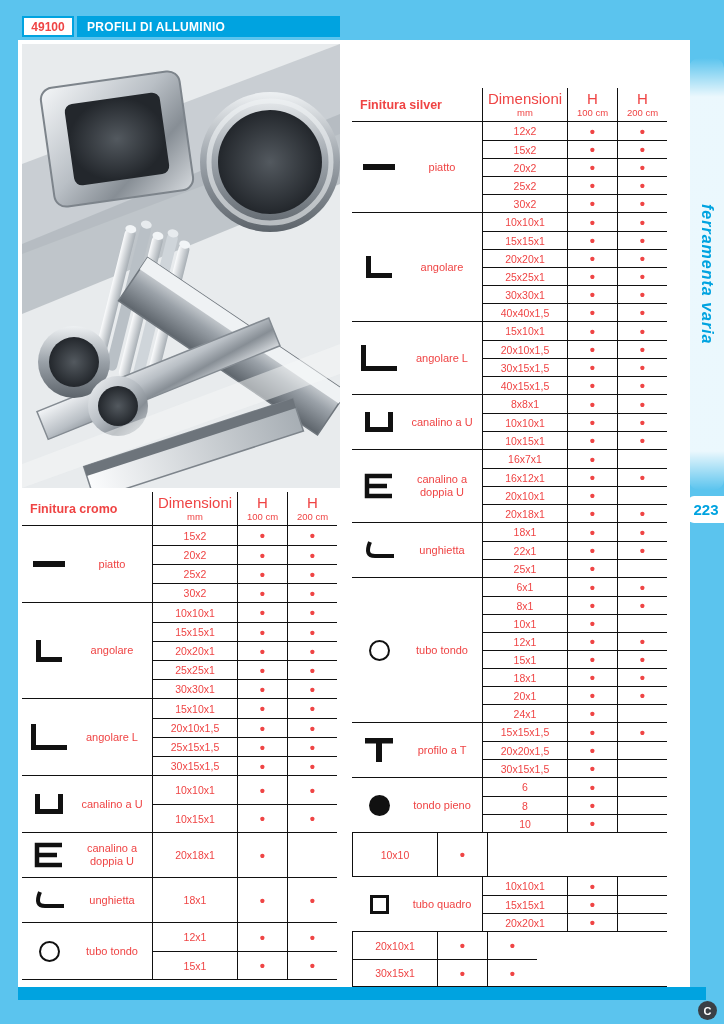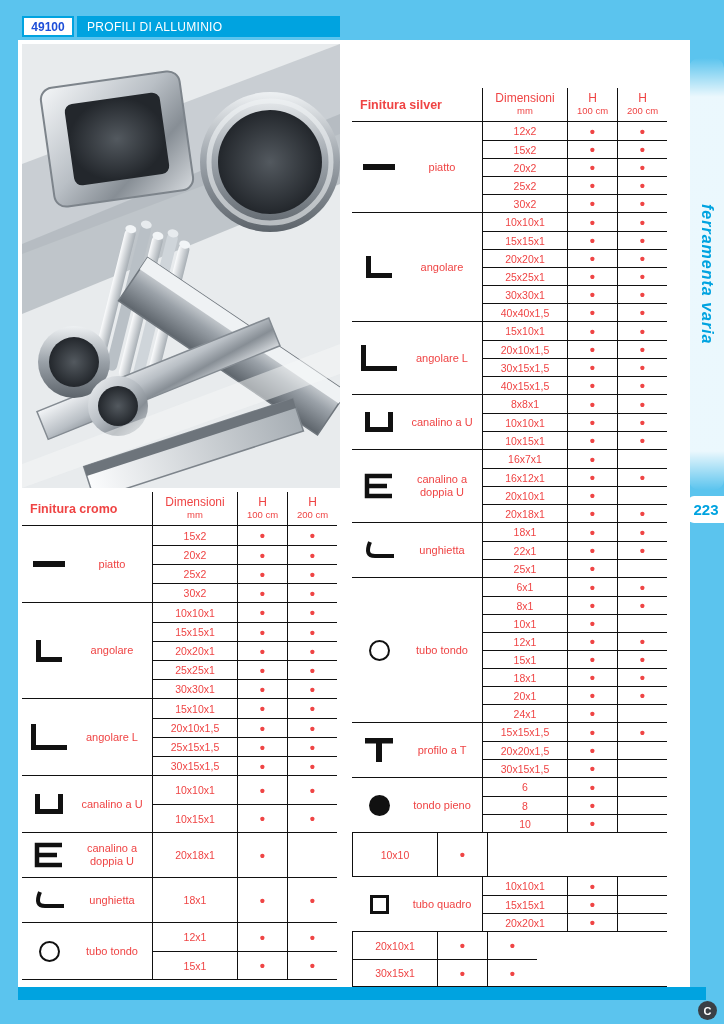--- a/index.html
+++ b/index.html
@@ -2,40 +2,40 @@
 <html><head>
 <meta charset="utf-8">
 <style>
   * { margin:0; padding:0; box-sizing:border-box; }
   html,body { background:#5bc4ee; font-family:"Liberation Sans", sans-serif; }
   .page { position:relative; width:724px; height:1024px; background:#5bc4ee; overflow:hidden; }
 
   .white-area { position:absolute; left:18px; top:40px; width:672px; height:947px; background:#ffffff; }
 
   .code-box { position:absolute; left:22px; top:16px; width:52px; height:21px; background:#ffffff;
-    border:2px solid #00a3e0; color:#1d4ed8; font-weight:bold; font-size:12px;
+    border:2px solid #00a3e0; color:#ef4444; font-weight:bold; font-size:12px;
     display:flex; align-items:center; justify-content:center; }
   .title-bar { position:absolute; left:77px; top:16px; width:263px; height:21px; background:#00a3e0;
-    color:#ffffff; font-weight:normal; font-size:12px; letter-spacing:0.3px;
+    color:#ffffff; font-weight:bold; font-size:12px; letter-spacing:0.3px;
     display:flex; align-items:center; padding-left:10px; }
 
   .photo { position:absolute; left:22px; top:44px; width:318px; height:444px; overflow:hidden; background:#e8ebed; }
 
   
   .ptable { position:absolute; width:315px; background:#ffffff; color:#ef4444; }
   .t-left  { left:22px;  top:492px; }
   .t-right { left:352px; top:88px; }
 
   .thead { display:flex; height:34px; border-bottom:1px solid #111; }
   .th-title { width:130px; display:flex; align-items:center; padding-left:8px; font-weight:bold; font-size:12.5px; }
   .th-col { display:flex; flex-direction:column; align-items:center; justify-content:center;
     border-left:1px solid #111; line-height:1.15; }
   .th-dim { width:85px; }
   .th-h { width:50px; }
-  .th-line1 { font-size:12px; }
+  .th-line1 { font-size:15px; }
   .th-line2 { font-size:9.5px; }
 
   .tgroup { display:flex; border-bottom:1px solid #111; }
   .g-label { width:130px; display:flex; align-items:center; padding-left:4px; }
   .g-icon { width:46px; flex-shrink:0; display:flex; align-items:center; justify-content:center; }
   .g-text { flex:1; text-align:center; font-size:11px; line-height:1.15; padding:0 2px; }
   .g-rows { width:185px; display:flex; flex-direction:column;justify-content:center; }
   .g-row { display:flex; height:18px; }
   .g-row + .g-row { border-top:1px solid #111; }
   .rows-2 .g-row { height:27px; }

